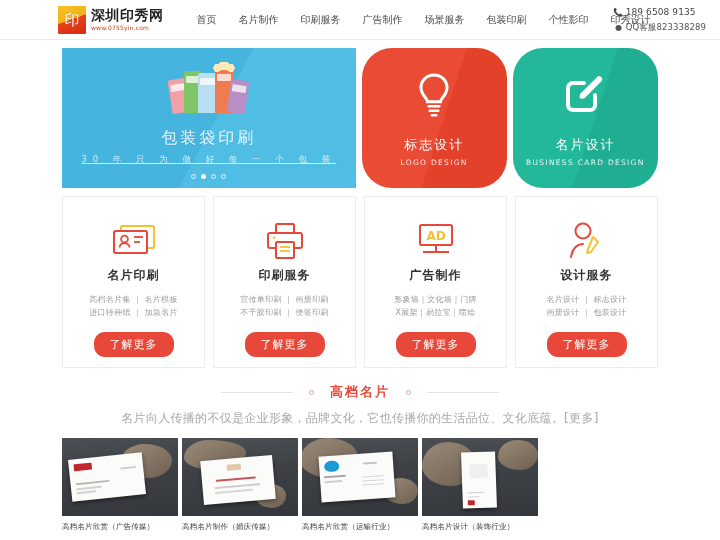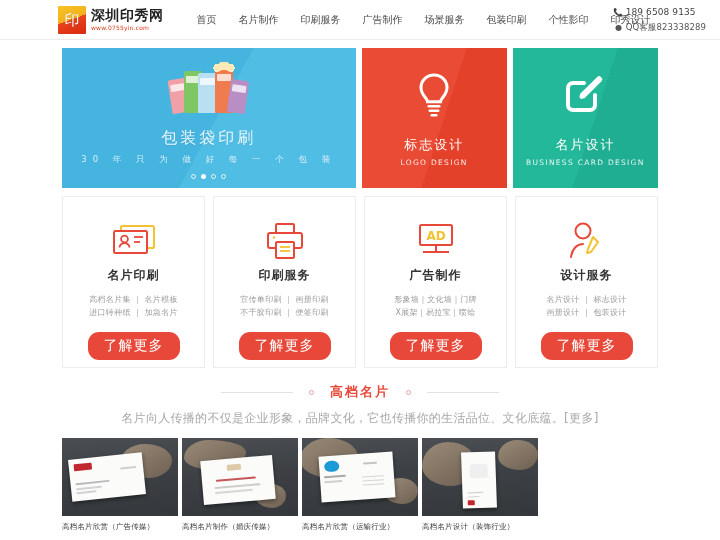--- a/index.html
+++ b/index.html
@@ -80,27 +80,27 @@
                 radial-gradient(circle at 50% 35%, #fde9b8 5px, transparent 5px),
                 radial-gradient(circle at 80% 60%, #fde9b8 4px, transparent 4px);
   }
   .hero-title {
     position: absolute; left: 0; right: 0; top: 80px; text-align: center;
     color: #eaf7fd; font-size: 16px; letter-spacing: 3px; font-weight: 500;
     text-shadow: 0 1px 1px rgba(0,0,0,.08);
   }
   .hero-sub {
     position: absolute; left: 0; right: 0; top: 106px; text-align: center;
-    color: #d6eefa; font-size: 8.5px; letter-spacing: 6px;
+    color: #d6eefa; font-size: 8.5px; letter-spacing: 6px; text-decoration: underline;
   }
   .dots { position: absolute; left: 0; right: 0; bottom: 9px; display: flex; justify-content: center; gap: 5px; }
   .dot { width: 5px; height: 5px; border-radius: 50%; border: 1px solid rgba(255,255,255,.85); cursor: pointer; }
   .dot.active { background: #ffffff; }
 
-  .promo { width: 146px; height: 140px; position: relative; overflow: hidden; cursor: pointer; }
+  .promo { width: 146px; height: 140px; position: relative; overflow: hidden; cursor: pointer; border-radius: 30px; }
   .promo.red  { background: linear-gradient(108deg,#e94b35 0%,#e94b35 55%,#e4412b 55%,#e4412b 100%); }
   .promo.teal { background: linear-gradient(108deg,#23b89a 0%,#23b89a 55%,#1fae92 55%,#1fae92 100%); }
   .promo-icon { position: absolute; top: 24px; left: 0; right: 0; display: flex; justify-content: center; }
   .promo-cn {
     position: absolute; left: 0; right: 0; top: 88px; text-align: center;
     color: #fff; font-size: 13px; letter-spacing: 2px;
   }
   .promo-en {
     position: absolute; left: 0; right: 0; top: 110px; text-align: center;
     color: rgba(255,255,255,.88); font-size: 7.5px; letter-spacing: 1.3px;
@@ -114,21 +114,21 @@
     flex: 1; border: 1px solid #ededed; background: #fff;
     display: flex; flex-direction: column; align-items: center;
     padding-top: 22px; cursor: pointer;
   }
   .card-icon { height: 44px; display: flex; align-items: center; justify-content: center; }
   .card-title { font-size: 12px; font-weight: bold; color: #333; margin-top: 4px; letter-spacing: 1px; }
   .card-links { margin-top: 9px; text-align: center; }
   .card-links div { font-size: 8px; color: #9b9b9b; line-height: 13px; letter-spacing: .3px; }
   .card-btn {
     margin-top: 13px; background: #e8483a; color: #fff; border: 0;
-    border-radius: 11px; font-size: 14px; padding: 5px 16px; letter-spacing: 1px;
+    border-radius: 11px; font-size: 11px; padding: 5px 16px; letter-spacing: 1px;
     cursor: pointer; font-family: inherit;
   }
 
   
   .section { margin-top: 15px; text-align: center; }
   .sec-head { display: flex; align-items: center; justify-content: center; gap: 16px; }
   .sec-line { width: 72px; height: 1px; background: #e2e2e2; }
   .sec-ring { width: 5px; height: 5px; border-radius: 50%; border: 1px solid #e0a9a0; }
   .sec-title { font-size: 13px; font-weight: bold; color: #e8483a; letter-spacing: 2px; }
   .sec-sub { font-size: 12px; color: #a8a8a8; margin-top: 9px; letter-spacing: .3px; }

